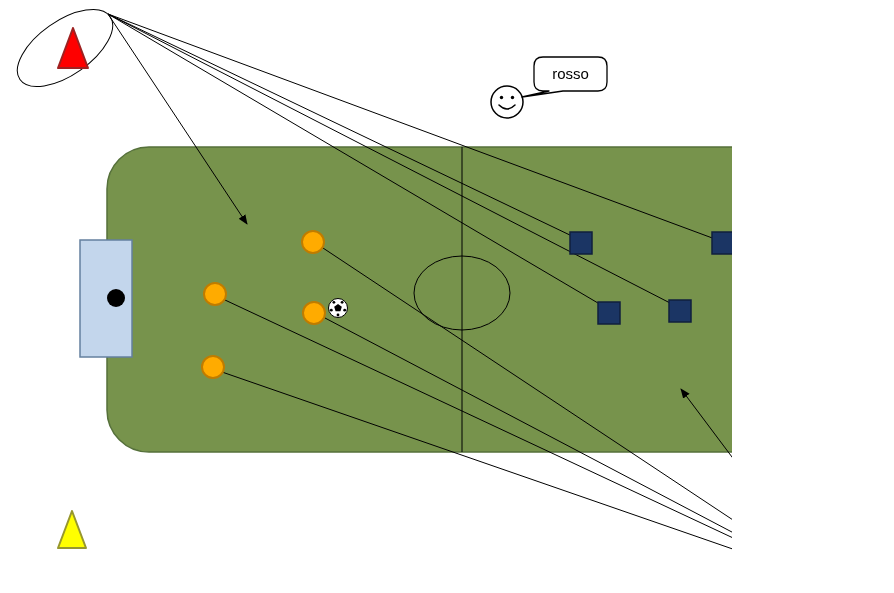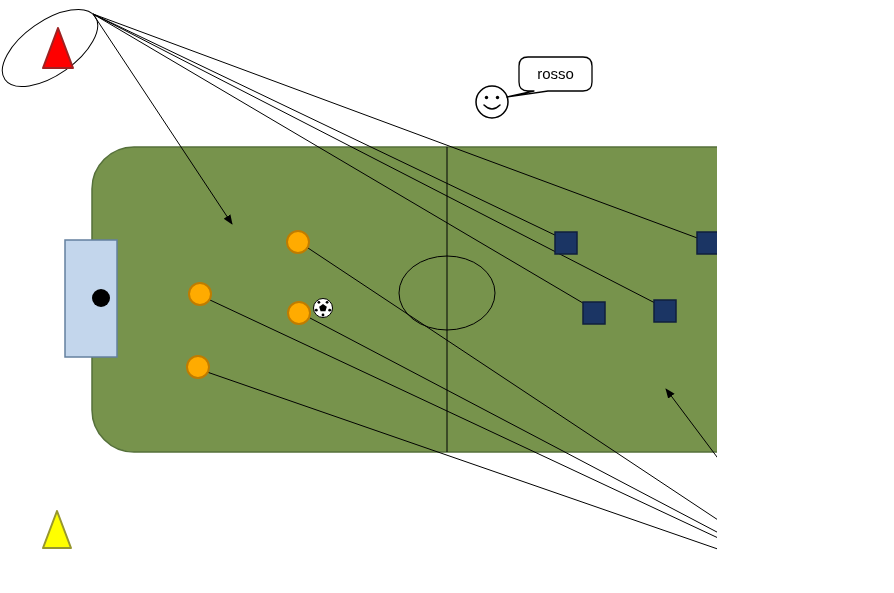--- a/index.html
+++ b/index.html
@@ -3,20 +3,21 @@
 <meta charset="utf-8">
 <style>
   html, body { margin: 0; padding: 0; background: #ffffff; }
   .stage {
     width: 717px;
     height: 593px;
     background: #ffffff;
     position: relative;
     overflow: hidden;
     font-family: "Liberation Sans", sans-serif;
+    padding-left: 15px;
   }
   svg text { font-family: "Liberation Sans", sans-serif; }
 </style>
 </head>
 <body>
 
 <div class="stage">
   <svg width="894" height="593" viewBox="0 0 894 593" xmlns="http://www.w3.org/2000/svg">
       <defs>
         <marker id="arrow" markerWidth="11" markerHeight="9" refX="9" refY="4" orient="auto" markerUnits="userSpaceOnUse">

